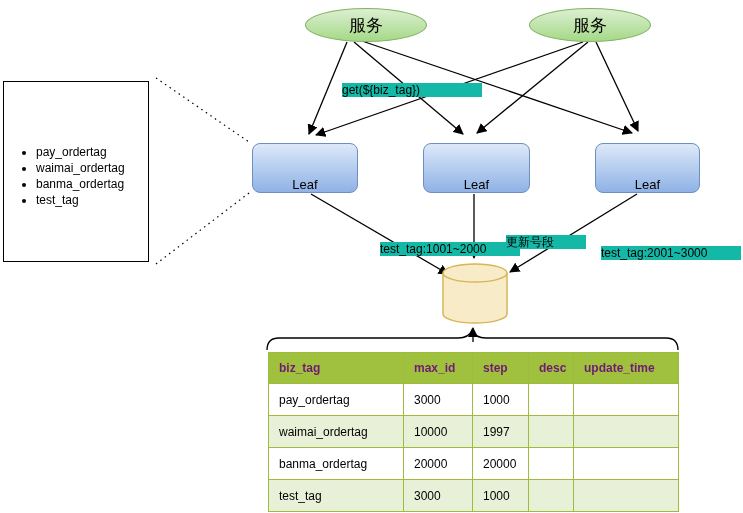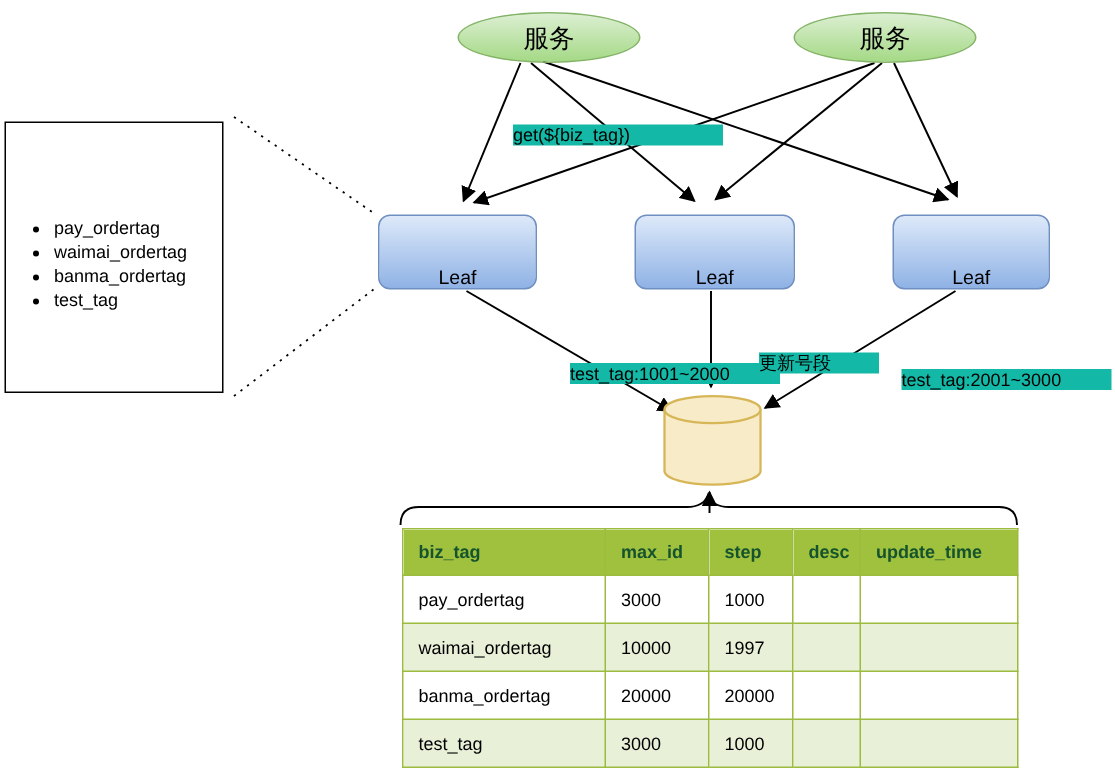--- a/index.html
+++ b/index.html
@@ -60,21 +60,21 @@
   
   .seg-table{
     position:absolute;left:268px;top:352px;width:410px;
     border-collapse:collapse;table-layout:fixed;font-size:12px;
   }
   .seg-table th,.seg-table td{
     border:1px solid #9cbb3f;padding:0 0 0 10px;text-align:left;
     overflow:hidden;white-space:nowrap;
   }
   .seg-table th{
-    background:#a0c13e;color:#14532d;font-weight:bold;height:30px;margin-top:48px;
+    background:#a0c13e;color:#701a75;font-weight:bold;height:30px;margin-top:48px;
   }
   .seg-table td{height:31px;background:#ffffff;}
   .seg-table tr.alt td{background:#e9f0d8;}
   .c0{width:135px;} .c1{width:69px;} .c2{width:56px;} .c3{width:45px;} .c4{width:105px;}
 </style>
 </head>
 <body>
 
 <div class="canvas">
 

